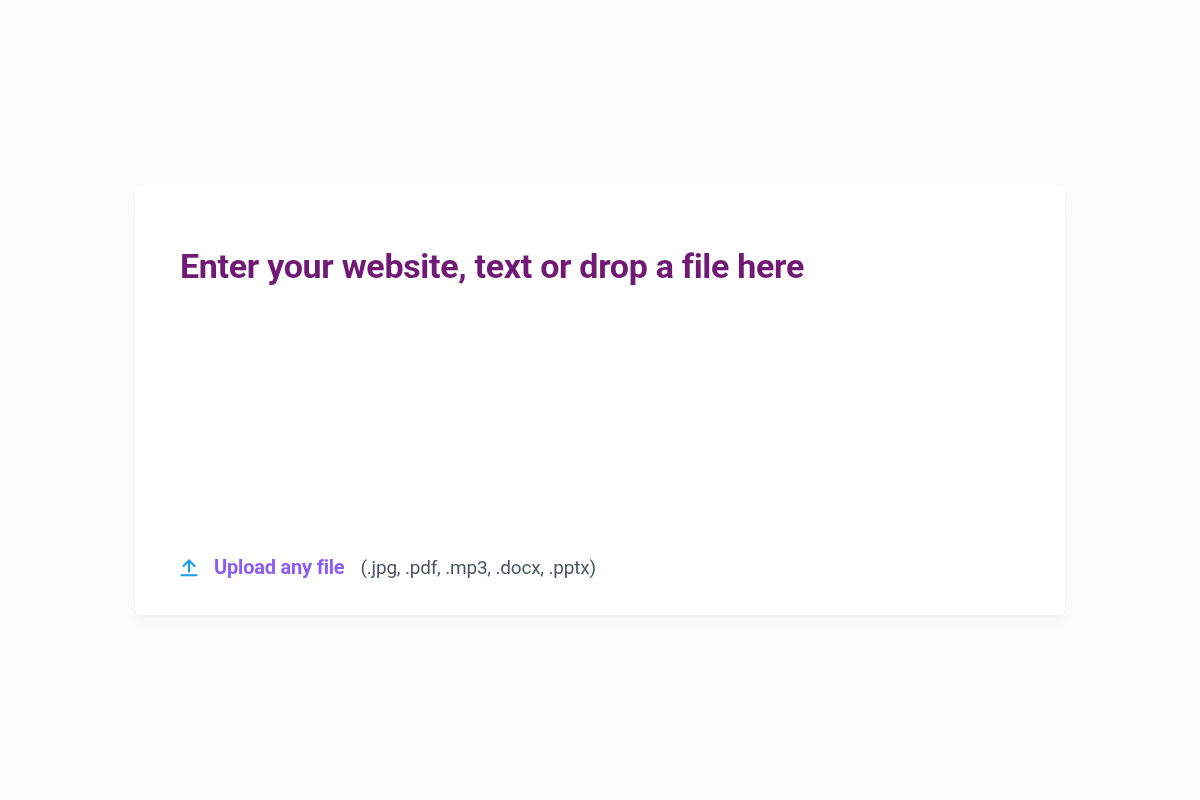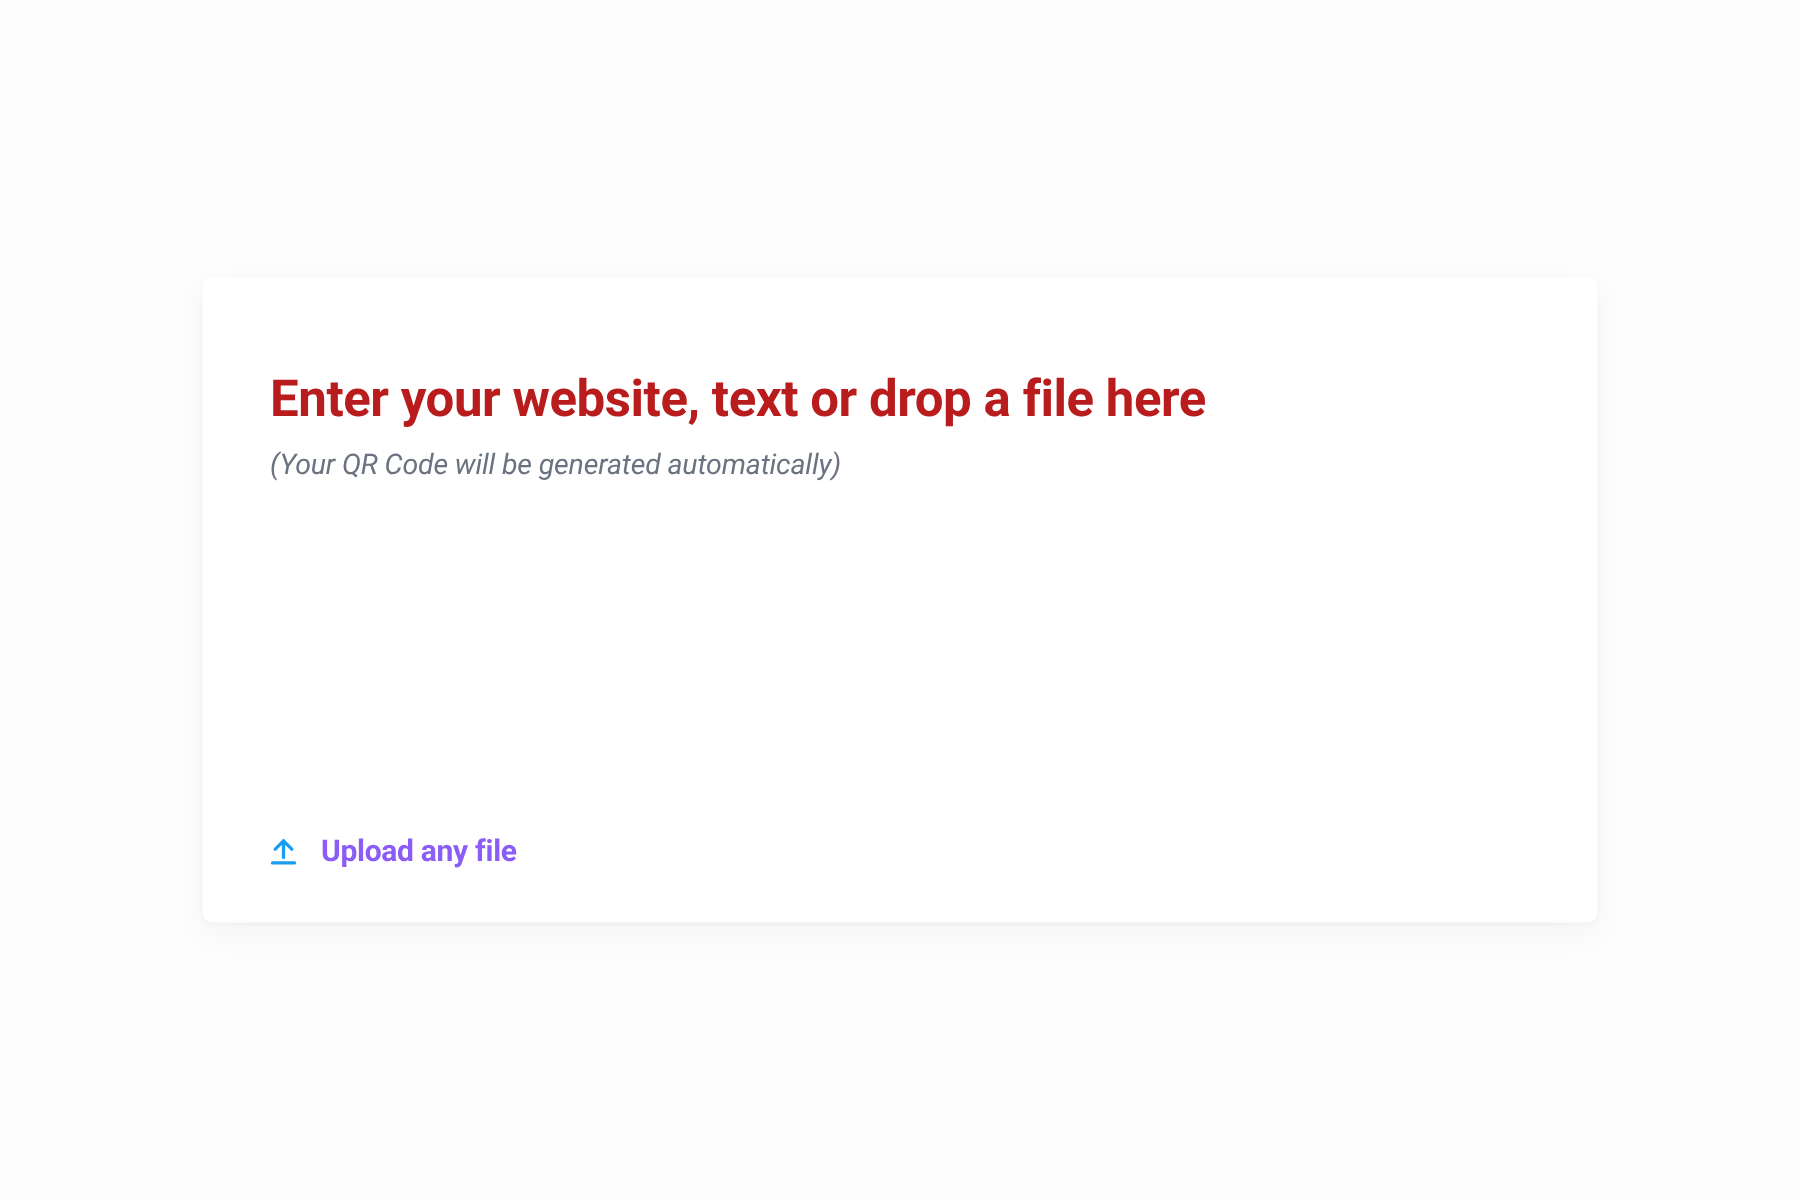--- a/index.html
+++ b/index.html
@@ -27,21 +27,21 @@
       flex-direction: column;
       position: relative;
     }
     .input-area {
       flex: 1;
       cursor: text;
     }
     .placeholder-title {
       font-size: 34px;
       font-weight: 700;
-      color: #b91c1c;
+      color: #701a75;
       line-height: 1.25;
       letter-spacing: -0.3px;
     }
     .placeholder-sub {
       margin-top: 10px;
       font-size: 19px;
       font-style: italic;
       color: #6b7280;
       letter-spacing: -0.1px;
     }
@@ -83,25 +83,25 @@
       margin-left: 2px;
       letter-spacing: -0.2px;
     }
   </style>
 </head>
 <body>
 
 <div class="card">
   <div class="input-area">
     <div class="placeholder-title">Enter your website, text or drop a file here</div>
-    <div class="placeholder-sub">(Your QR Code will be generated automatically)</div>
   </div>
   <div class="upload-row">
     <span class="upload-icon">
       <svg viewBox="0 0 24 24">
         <path d="M12 17V5"></path>
         <path d="M6 11l6-6 6 6"></path>
         <path d="M4 21h16"></path>
       </svg>
     </span>
     <span class="upload-label">Upload any file</span>
+    <span class="upload-hint">(.jpg, .pdf, .mp3, .docx, .pptx)</span>
   </div>
 </div>
 
 </body></html>

